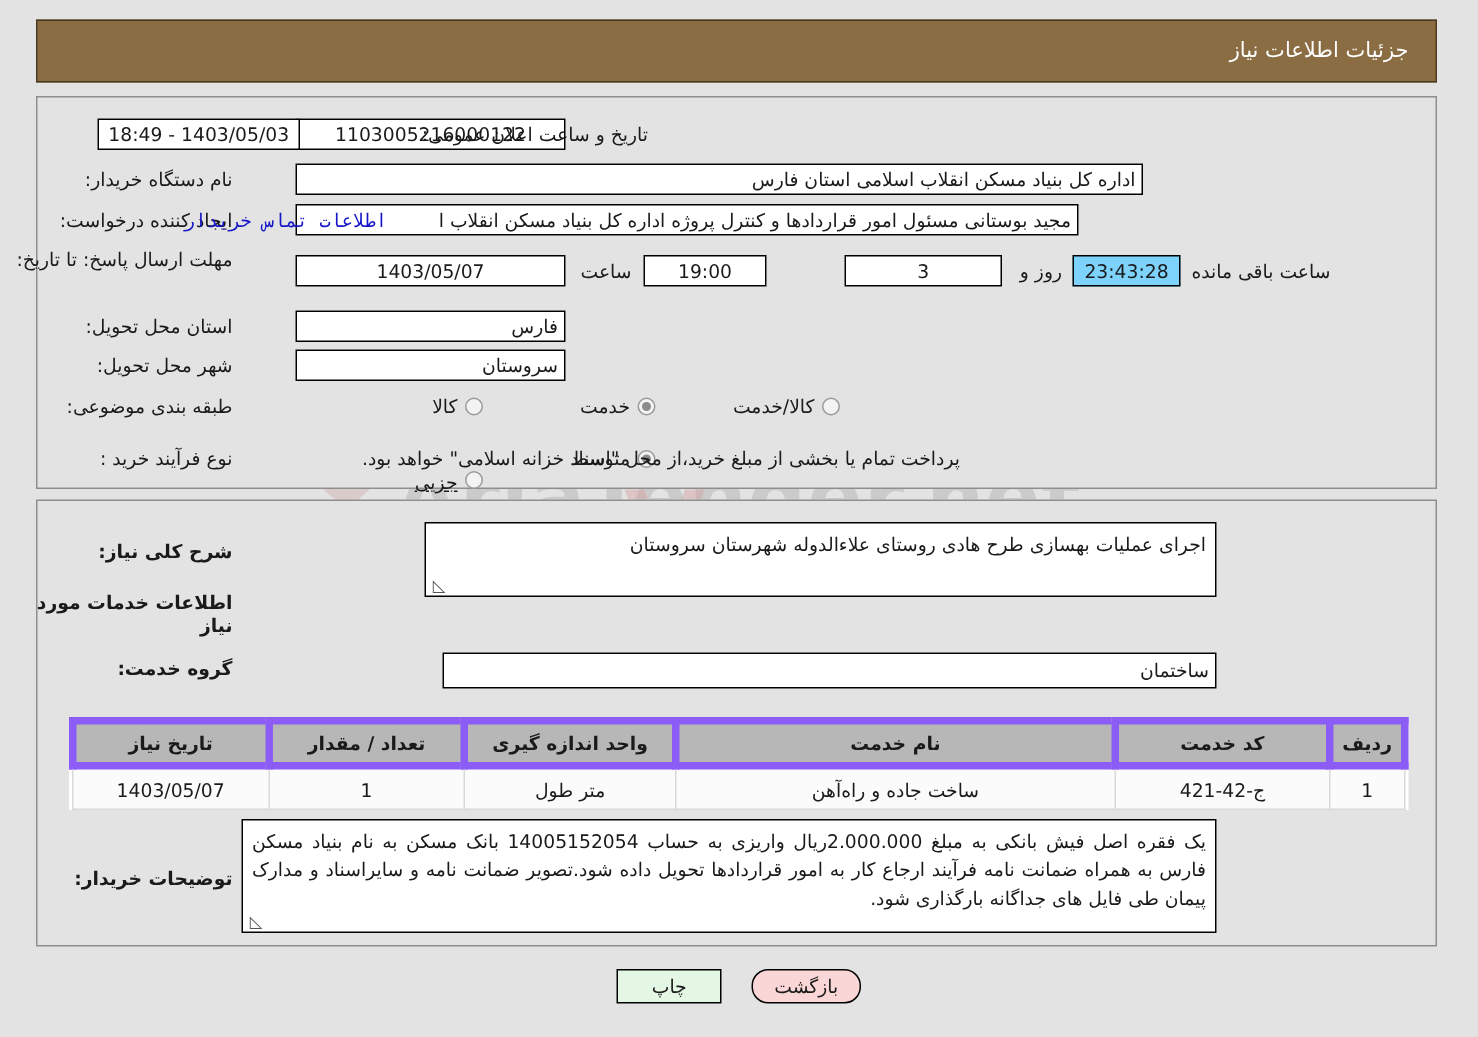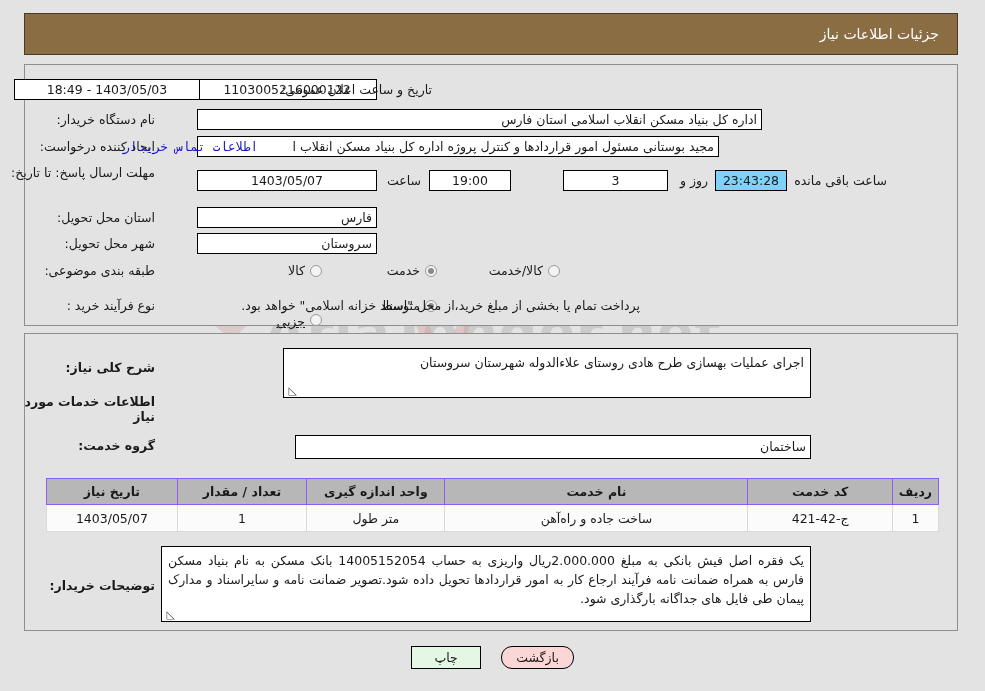--- a/index.html
+++ b/index.html
@@ -111,21 +111,21 @@
   
   .sec-head{position:absolute;font-weight:bold;font-size:12.5px;}
 
   
   table.items{
     position:absolute;border-collapse:collapse;
     background:#fff;font-size:12.5px;
   }
   table.items th{
     background:#b7b7b7;color:#1a1a1a;font-weight:bold;
-    border:1px solid #8b5cf6;
+    border:5px solid #8b5cf6;
     height:25px;padding:0 6px;text-align:center;white-space:nowrap;
   }
   table.items td{
     background:#fbfbfb;border:1px solid #d9d9d9;
     height:26px;padding:0 6px;text-align:center;white-space:nowrap;
   }
 
   
   .btnbar{
     position:absolute;left:0;top:646px;width:985px;
@@ -151,21 +151,21 @@
 <div class="page-header">
   <span class="title">جزئیات اطلاعات نیاز</span>
 </div>
 
 <div class="panel" id="panel-top"></div>
 
 <div class="row" style="left:0;top:82px;width:985px;z-index:4;">
   <div style="position:absolute;right:830px;top:0;" class="lbl">شماره نیاز:</div>
   <div class="fld center" style="position:absolute;right:608px;top:-3px;width:180px;">1103005216000122</div>
   <div style="position:absolute;right:553px;top:0;" class="lbl">تاریخ و ساعت اعلان عمومی:</div>
-  <div class="fld center" style="position:absolute;right:785px;top:-3px;width:186px;">1403/05/03 - 18:49</div>
+  <div class="fld center" style="position:absolute;right:785px;top:-3px;width:135px;">1403/05/03 - 18:49</div>
 </div>
 
 <div class="row" style="left:0;top:112px;width:985px;z-index:4;">
   <div style="position:absolute;right:830px;top:0;" class="lbl">نام دستگاه خریدار:</div>
   <div class="fld" style="position:absolute;right:223px;top:-3px;width:565px;">اداره کل بنیاد مسکن انقلاب اسلامی استان فارس</div>
 </div>
 
 <div class="row" style="left:0;top:139px;width:985px;z-index:4;">
   <div style="position:absolute;right:830px;top:0;" class="lbl">ایجاد کننده درخواست:</div>
   <div class="fld" style="position:absolute;right:266px;top:-3px;width:522px;">مجید بوستانی مسئول امور قراردادها و کنترل پروژه اداره کل بنیاد مسکن انقلاب ا</div>

